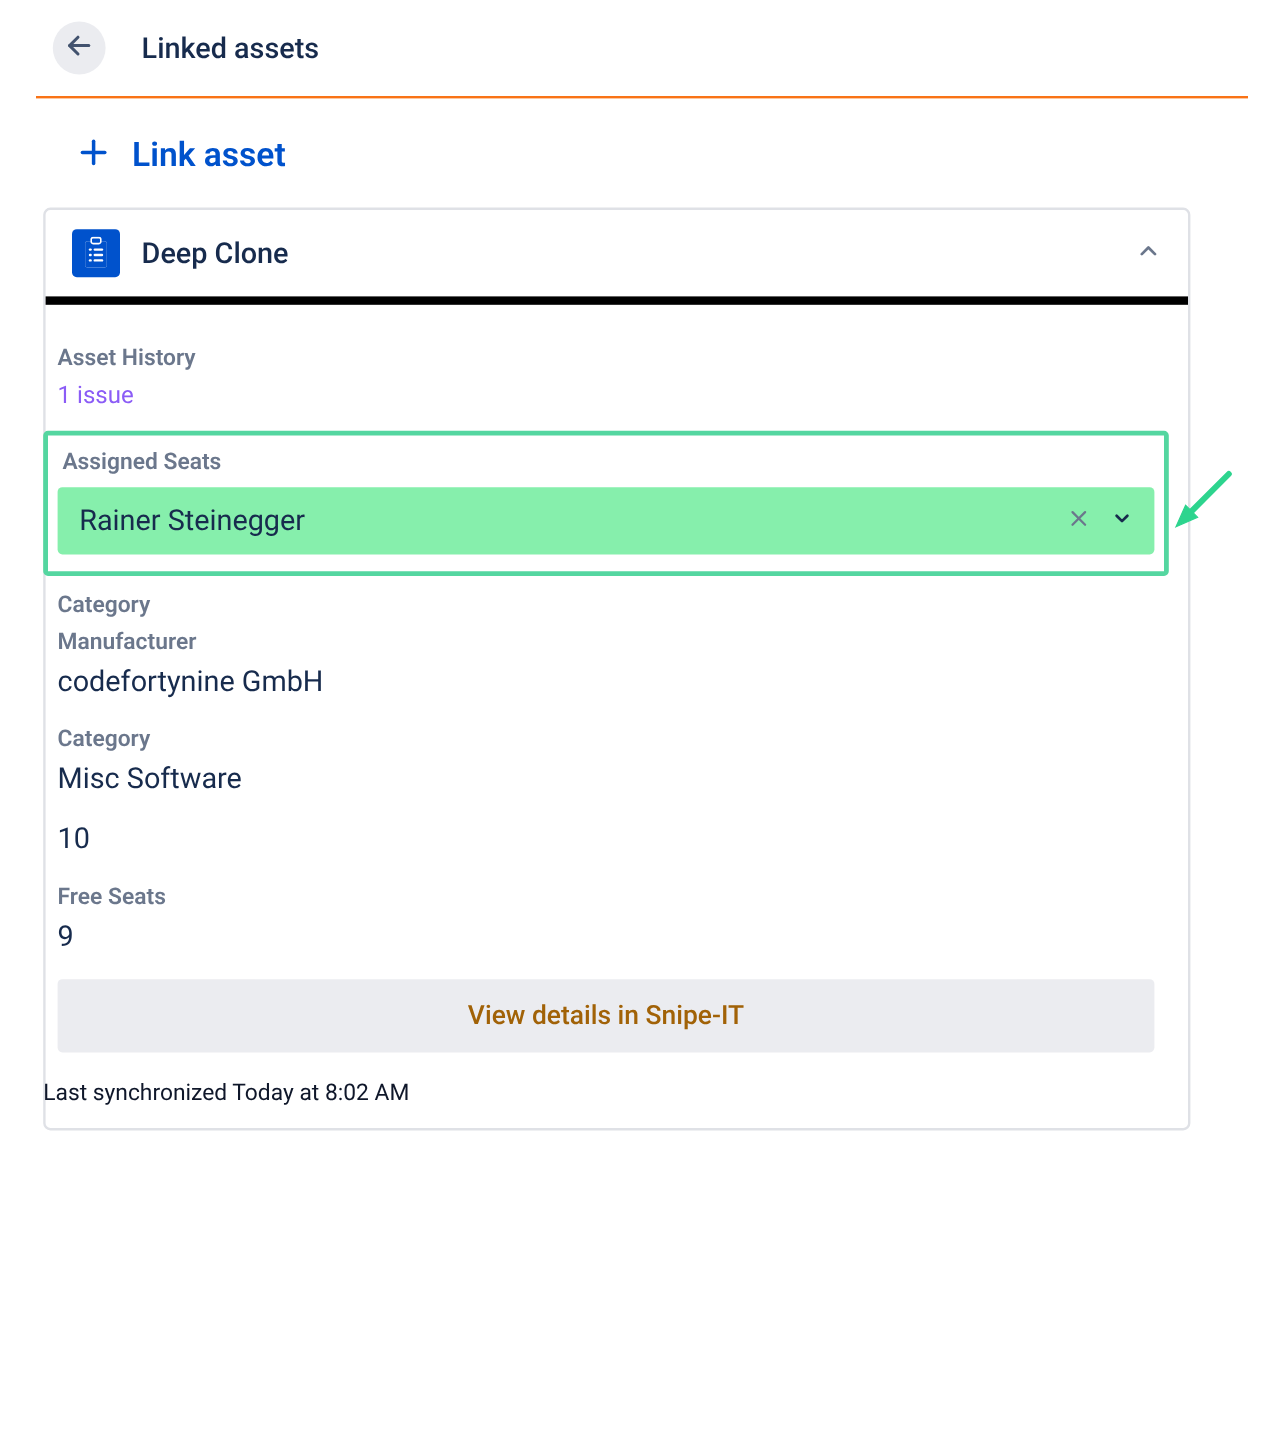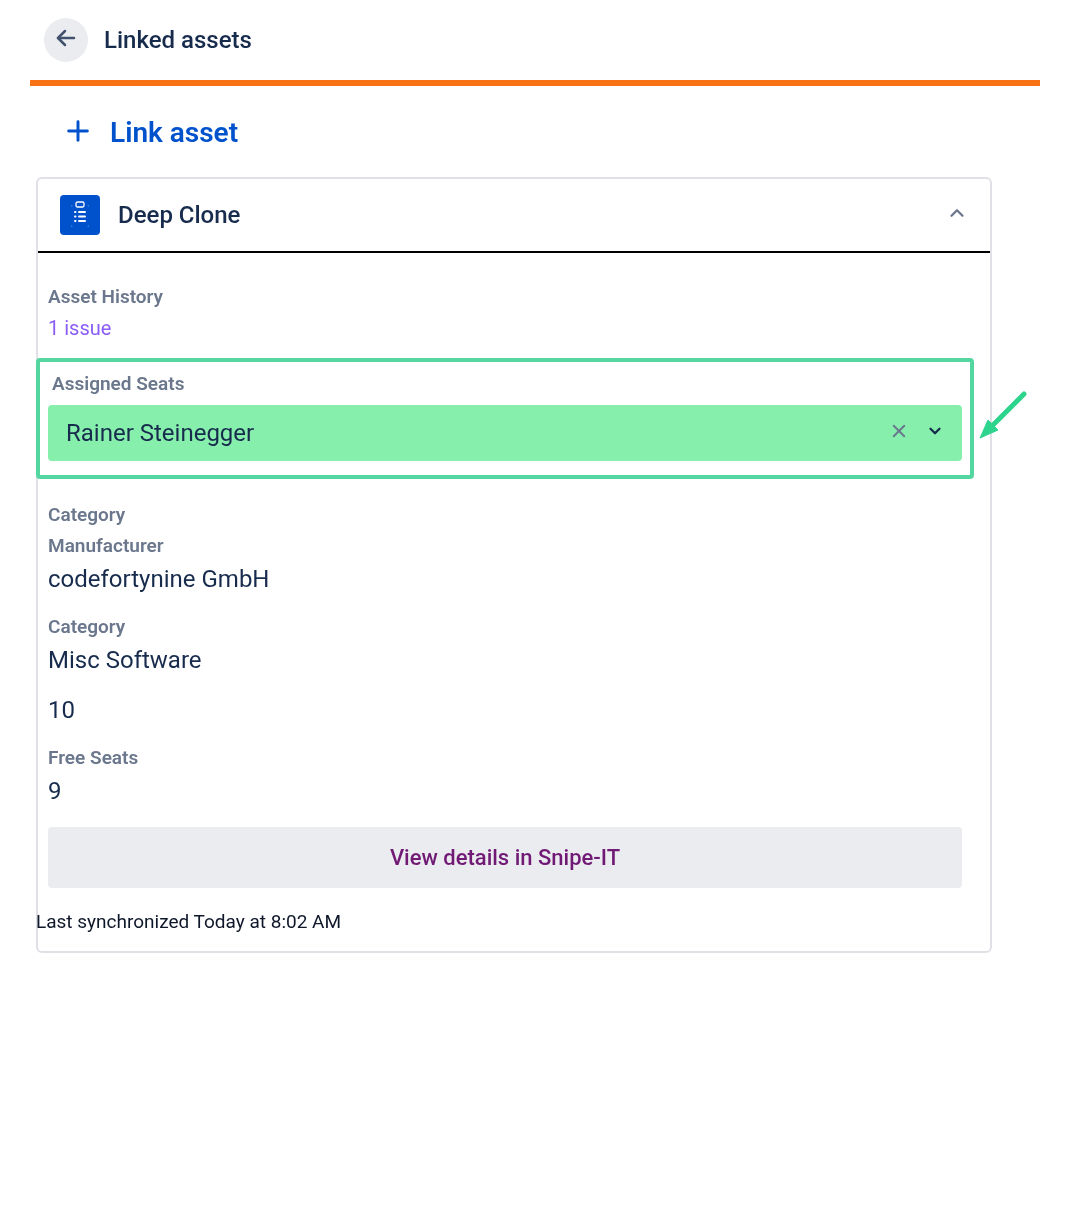--- a/index.html
+++ b/index.html
@@ -6,23 +6,23 @@
   body {
     font-family: -apple-system, BlinkMacSystemFont, "Segoe UI", Roboto, "Helvetica Neue", Arial, sans-serif;
     background: #fff;
     color: #172B4D;
     width: 1070px;
     padding: 10px 30px 30px 30px;
   }
   .header-row {
     display: flex;
     align-items: center;
-    gap: 16px;
+    gap: 30px;
     padding: 8px 0 18px 14px;
-    border-bottom: 6px solid #f97316;
+    border-bottom: 2px solid #f97316;
     margin-bottom: 30px;
   }
   .back-btn {
     width: 44px; height: 44px;
     border-radius: 50%;
     background: #ebecf0;
     display: flex;
     align-items: center;
     justify-content: center;
   }
@@ -42,21 +42,21 @@
     border: 2px solid #DFE1E6;
     border-radius: 6px;
     margin-left: 6px;
     margin-right: 48px;
   }
   .card-head {
     display: flex;
     align-items: center;
     justify-content: space-between;
     padding: 16px 22px;
-    border-bottom: 2px solid #000000;
+    border-bottom: 7px solid #000000;
   }
   .card-head-left { display: flex; align-items: center; gap: 18px; }
   .clipboard-icon {
     width: 40px; height: 40px;
     background: #0052CC;
     border-radius: 4px;
     display: flex;
     align-items: center;
     justify-content: center;
   }
@@ -70,21 +70,21 @@
     font-weight: 600;
     color: #6B778C;
     margin-bottom: 8px;
   }
   .link-val { font-size: 20px; color: #8b5cf6; margin-bottom: 18px; }
   .val { font-size: 24px; color: #172B4D; margin-bottom: 22px; }
   .highlight-box {
     border: 4px solid #54d6a0;
     border-radius: 4px;
     padding: 10px 8px 14px 8px;
-    margin: 0 -12px 24px -12px;
+    margin: 0 -12px 12px -12px;
     position: relative;
   }
   .select-wrap {
     background: #86efac;
     border-radius: 4px;
     margin-top: 10px;
     display: flex;
     align-items: center;
     justify-content: space-between;
     padding: 14px 18px;
@@ -100,21 +100,21 @@
   }
   .annot-arrow svg { stroke: #2dd48e; fill: #2dd48e; }
   .view-btn {
     display: flex;
     align-items: center;
     justify-content: center;
     background: #ebecf0;
     border-radius: 4px;
     padding: 18px;
     font-size: 22px;
-    color: #701a75;
+    color: #a16207;
     font-weight: 500;
     margin-bottom: 22px;
   }
   .sync-text { font-size: 19px; color: #0f172a; margin-left: -12px; }
 </style>
 </head>
 <body>
 
 <div class="header-row">
   <div class="back-btn">

